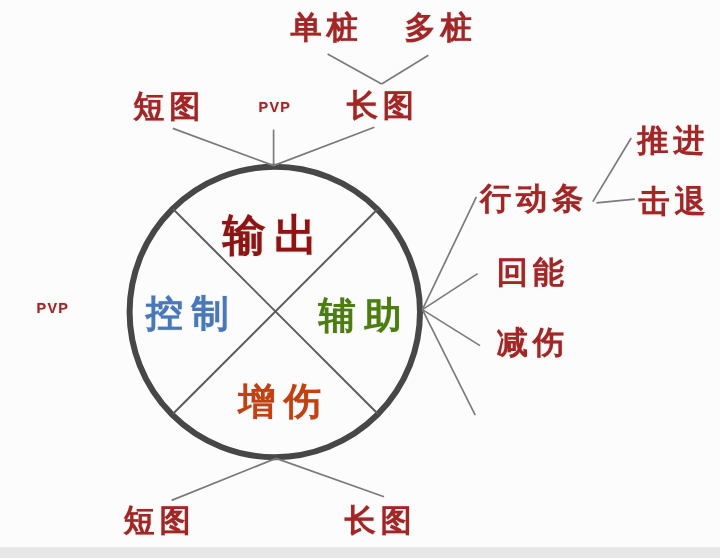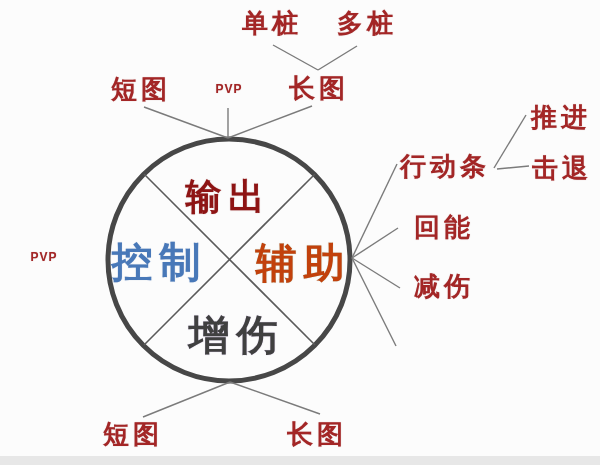--- a/index.html
+++ b/index.html
@@ -32,28 +32,28 @@
   }
   .lbl.latin {
     letter-spacing: 1px;
     font-size: 12px;
   }
   .core {
     position: absolute;
     transform: translate(-50%, -50%);
     white-space: nowrap;
     font-weight: bold;
-    font-size: 41px;
+    font-size: 31px;
     letter-spacing: 7px;
     text-indent: 7px; 
   }
   .core.out   { color: #8e1414; font-size: 36px; text-shadow: 0 0 1px rgba(120,10,10,0.5); }
   .core.ctrl  { color: #4878b8; text-shadow: 0 0 1px rgba(60,100,160,0.4); }
-  .core.assist{ color: #c2410c; text-shadow: 0 0 1px rgba(60,120,60,0.4); }
-  .core.boost { color: #404040; text-shadow: 0 0 1px rgba(90,50,140,0.4); }
+  .core.assist{ color: #4d7c0f; text-shadow: 0 0 1px rgba(60,120,60,0.4); }
+  .core.boost { color: #c2410c; text-shadow: 0 0 1px rgba(90,50,140,0.4); }
   #bottom-strip {
     position: absolute;
     left: 0; bottom: 0;
     width: 600px; height: 9px;
     background: #e7e7e7;
   }
 </style>
 </head>
 <body>
 

